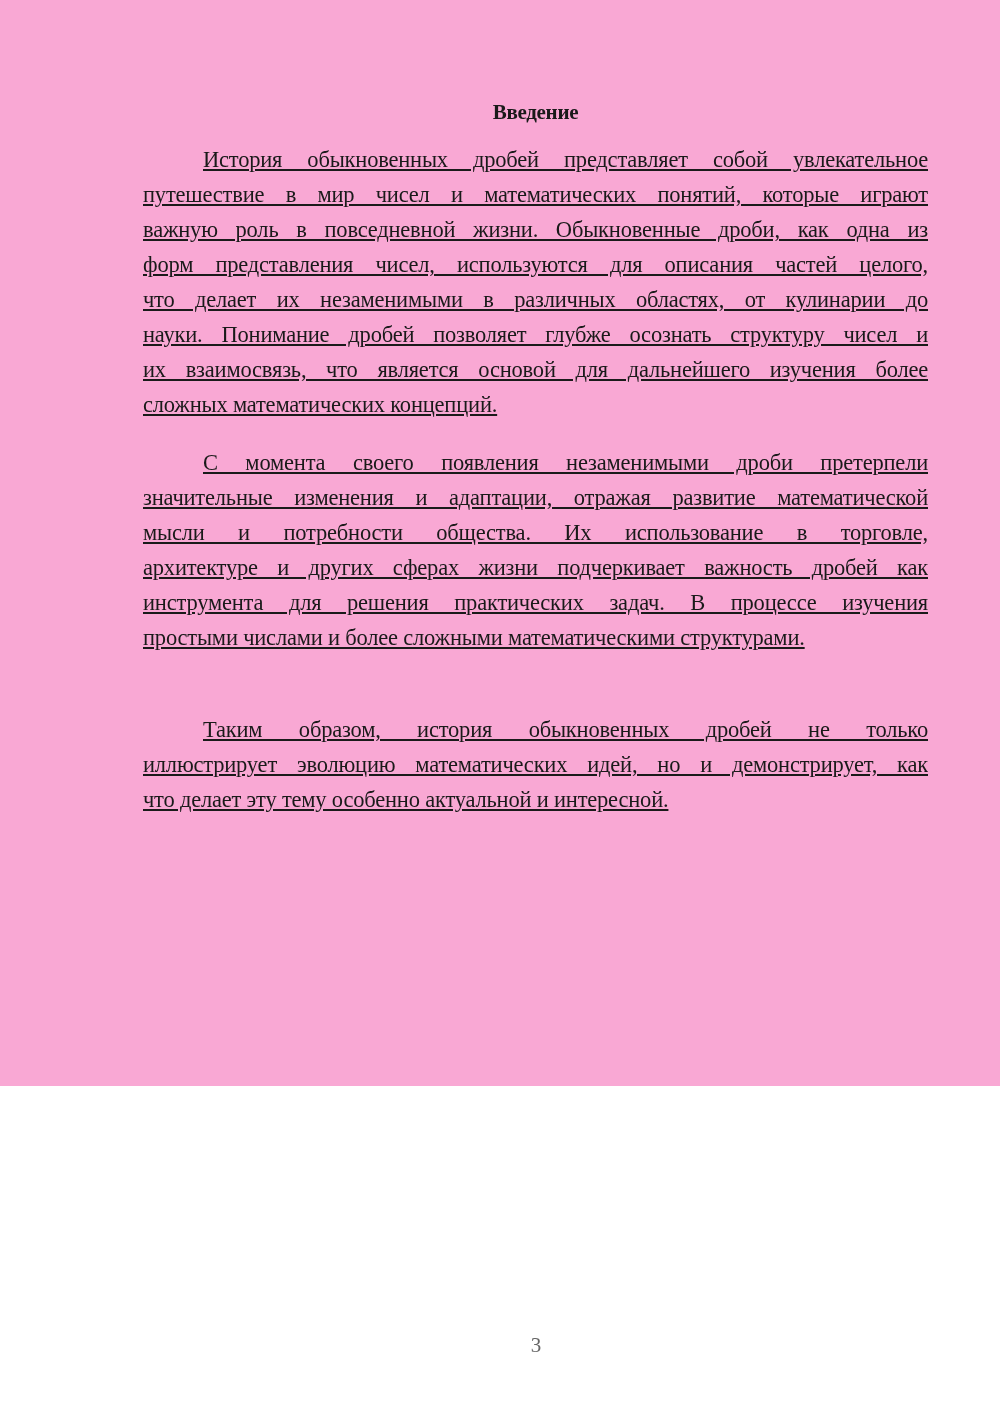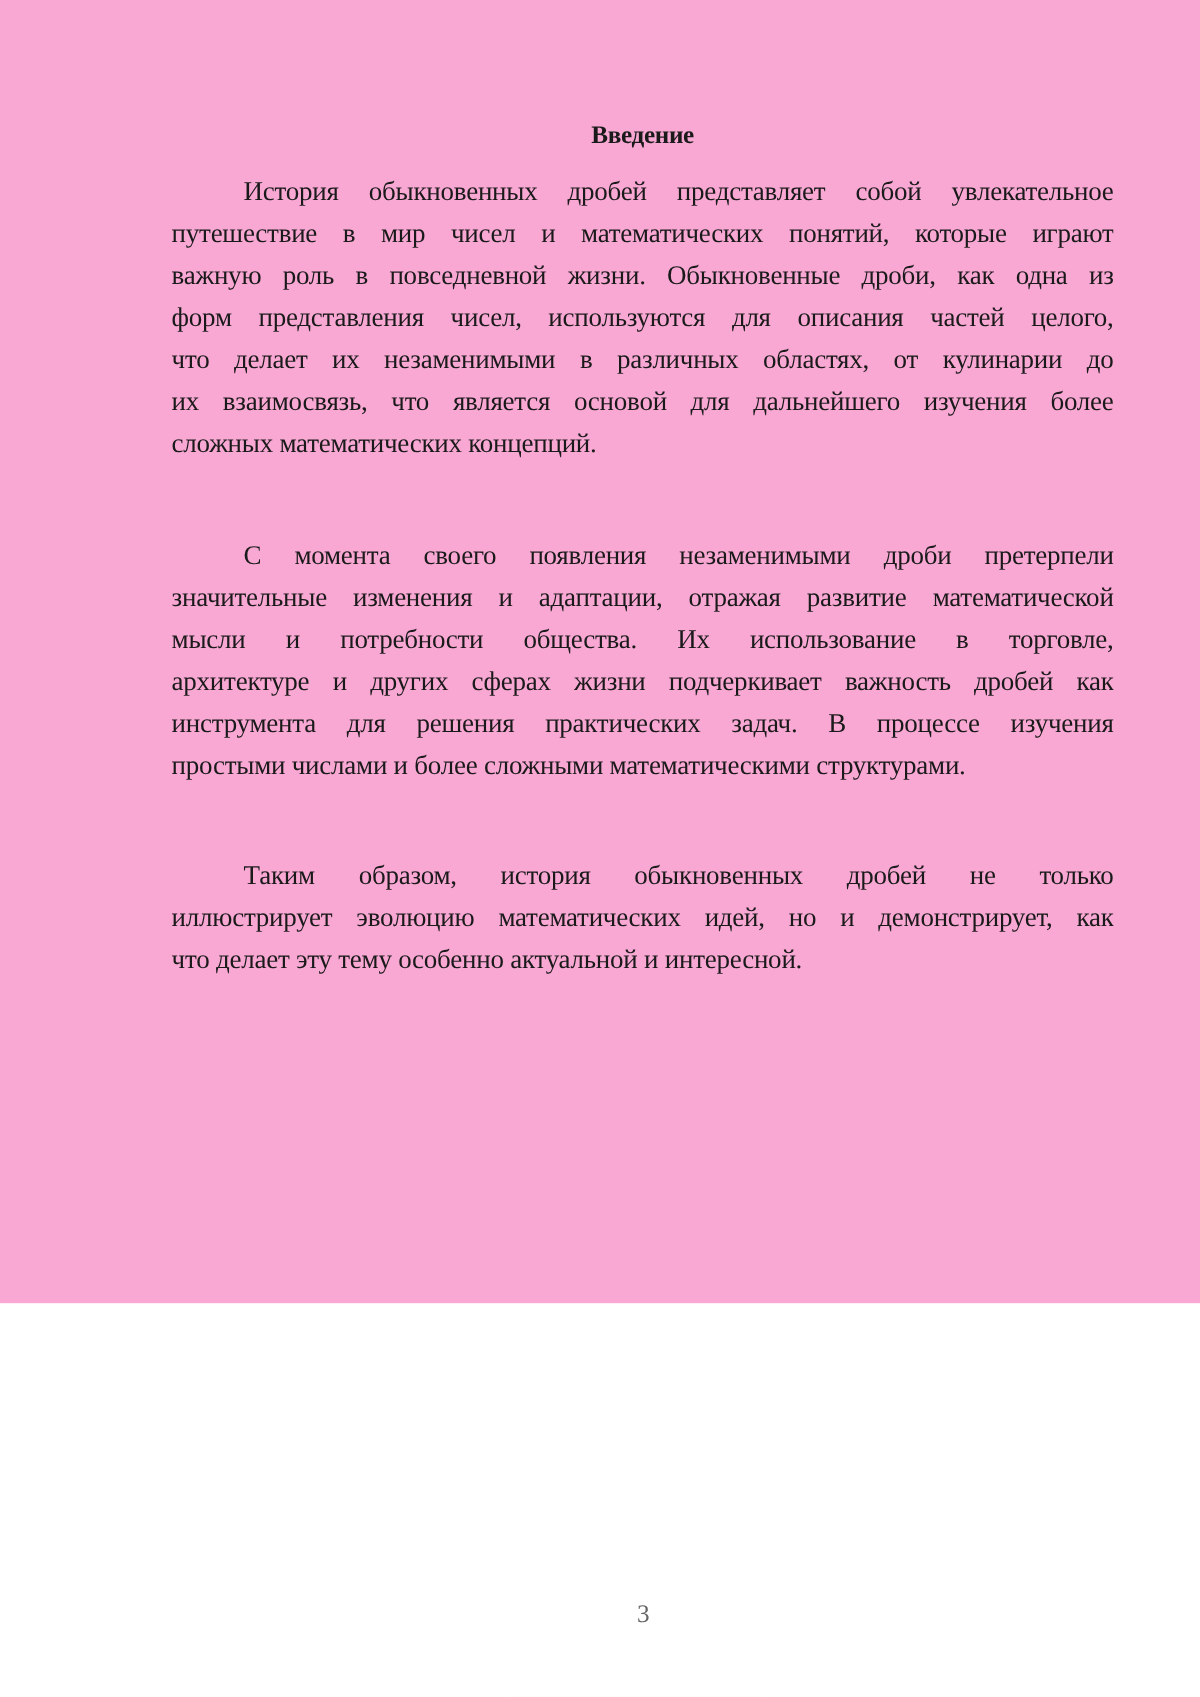--- a/index.html
+++ b/index.html
@@ -33,20 +33,21 @@
       line-height: 28px;
       letter-spacing: -0.3px;
     }
     .para {
       position: absolute;
       left: 143px;
       width: 785px;
       font-size: 22.5px;
       line-height: 35px;
       letter-spacing: -0.2px;
+      text-decoration: underline;
     }
     .line {
       display: block;
       height: 35px;
       white-space: nowrap;
       text-align: justify;
       text-align-last: justify;
       overflow: hidden;
     }
     .line.last {
@@ -75,20 +76,21 @@
 <div class="page">
 
   <div class="heading">Введение</div>
 
   <div class="para" id="p1">
     <span class="line indent">История обыкновенных дробей представляет собой увлекательное</span>
     <span class="line">путешествие в мир чисел и математических понятий, которые играют</span>
     <span class="line">важную роль в повседневной жизни. Обыкновенные дроби, как одна из</span>
     <span class="line">форм представления чисел, используются для описания частей целого,</span>
     <span class="line">что делает их незаменимыми в различных областях, от кулинарии до</span>
+    <span class="line">науки. Понимание дробей позволяет глубже осознать структуру чисел и</span>
     <span class="line">их взаимосвязь, что является основой для дальнейшего изучения более</span>
     <span class="line last">сложных математических концепций.</span>
   </div>
 
   <div class="para" id="p2">
     <span class="line indent">С момента своего появления незаменимыми дроби претерпели</span>
     <span class="line">значительные изменения и адаптации, отражая развитие математической</span>
     <span class="line">мысли и потребности общества. Их использование в торговле,</span>
     <span class="line">архитектуре и других сферах жизни подчеркивает важность дробей как</span>
     <span class="line">инструмента для решения практических задач. В процессе изучения</span>

